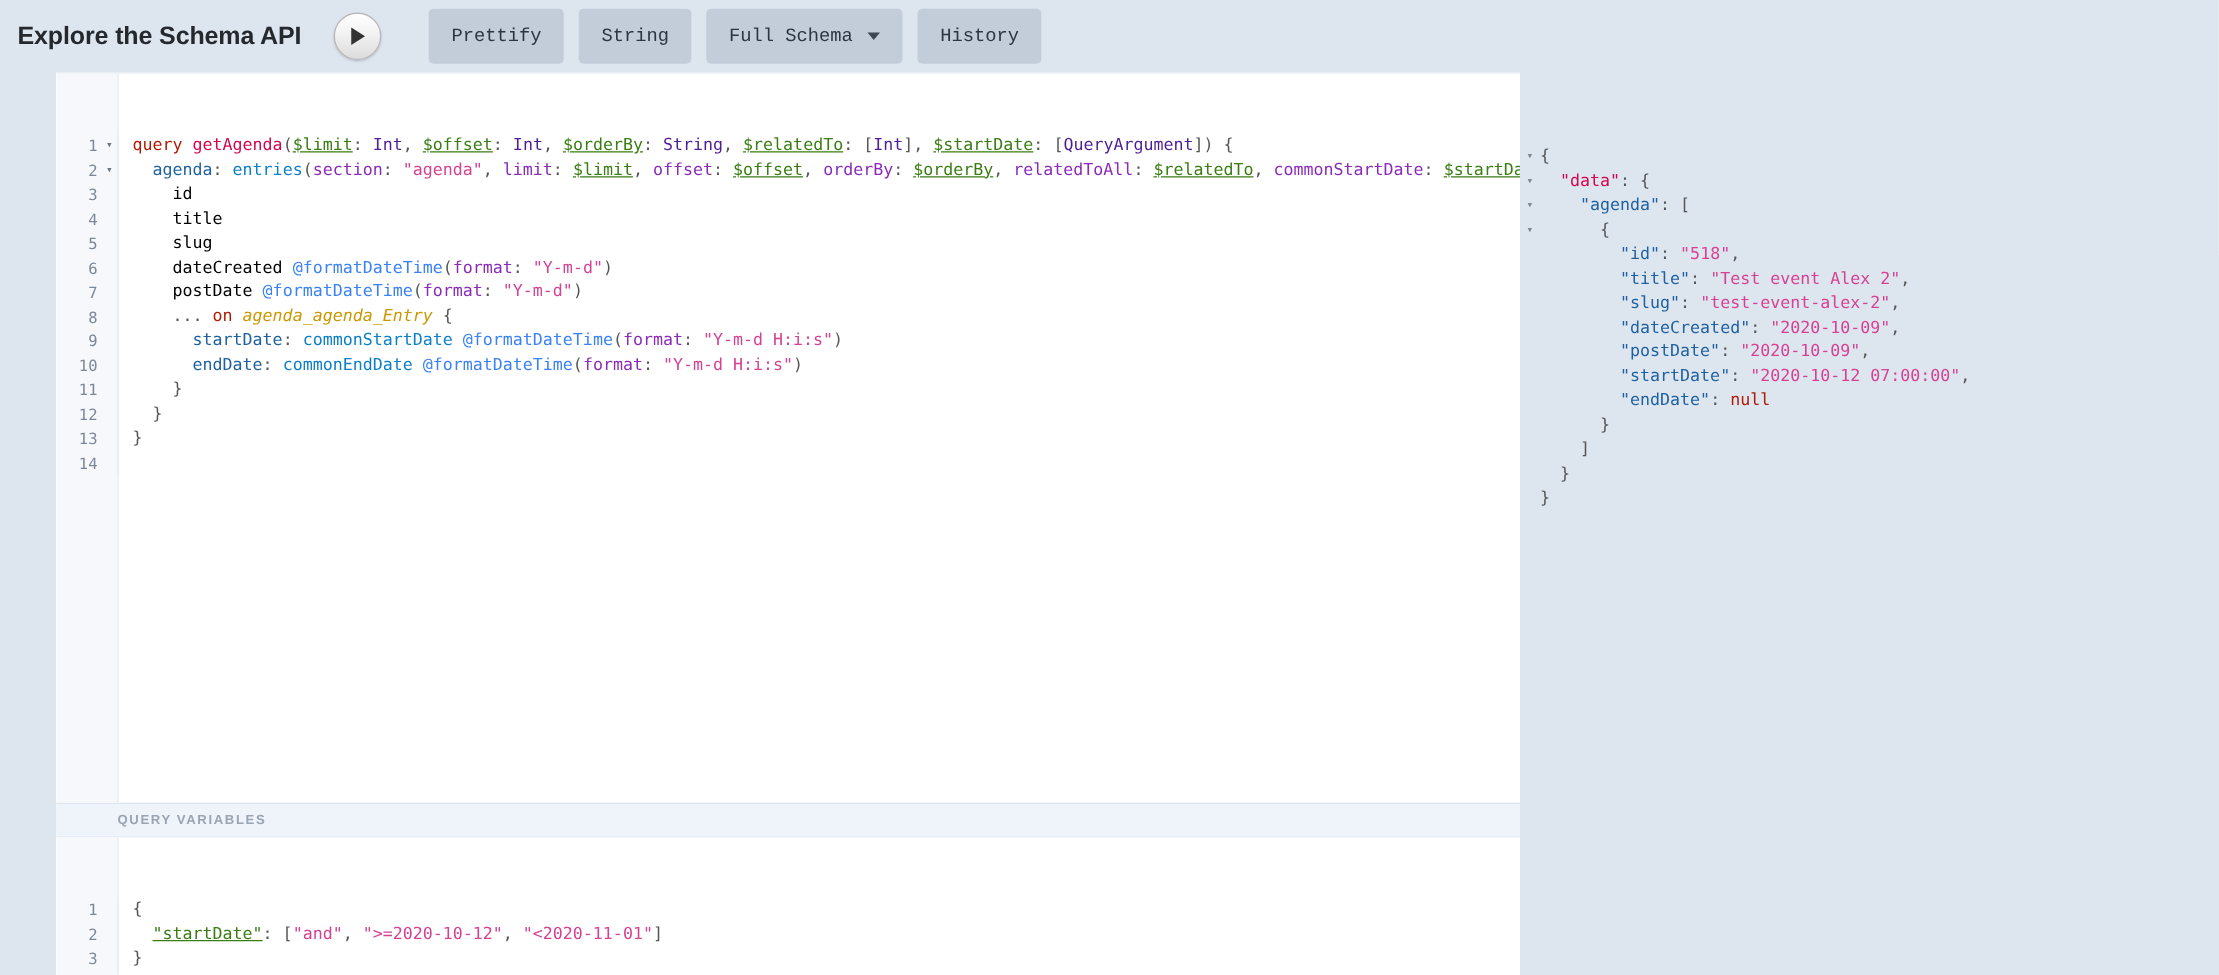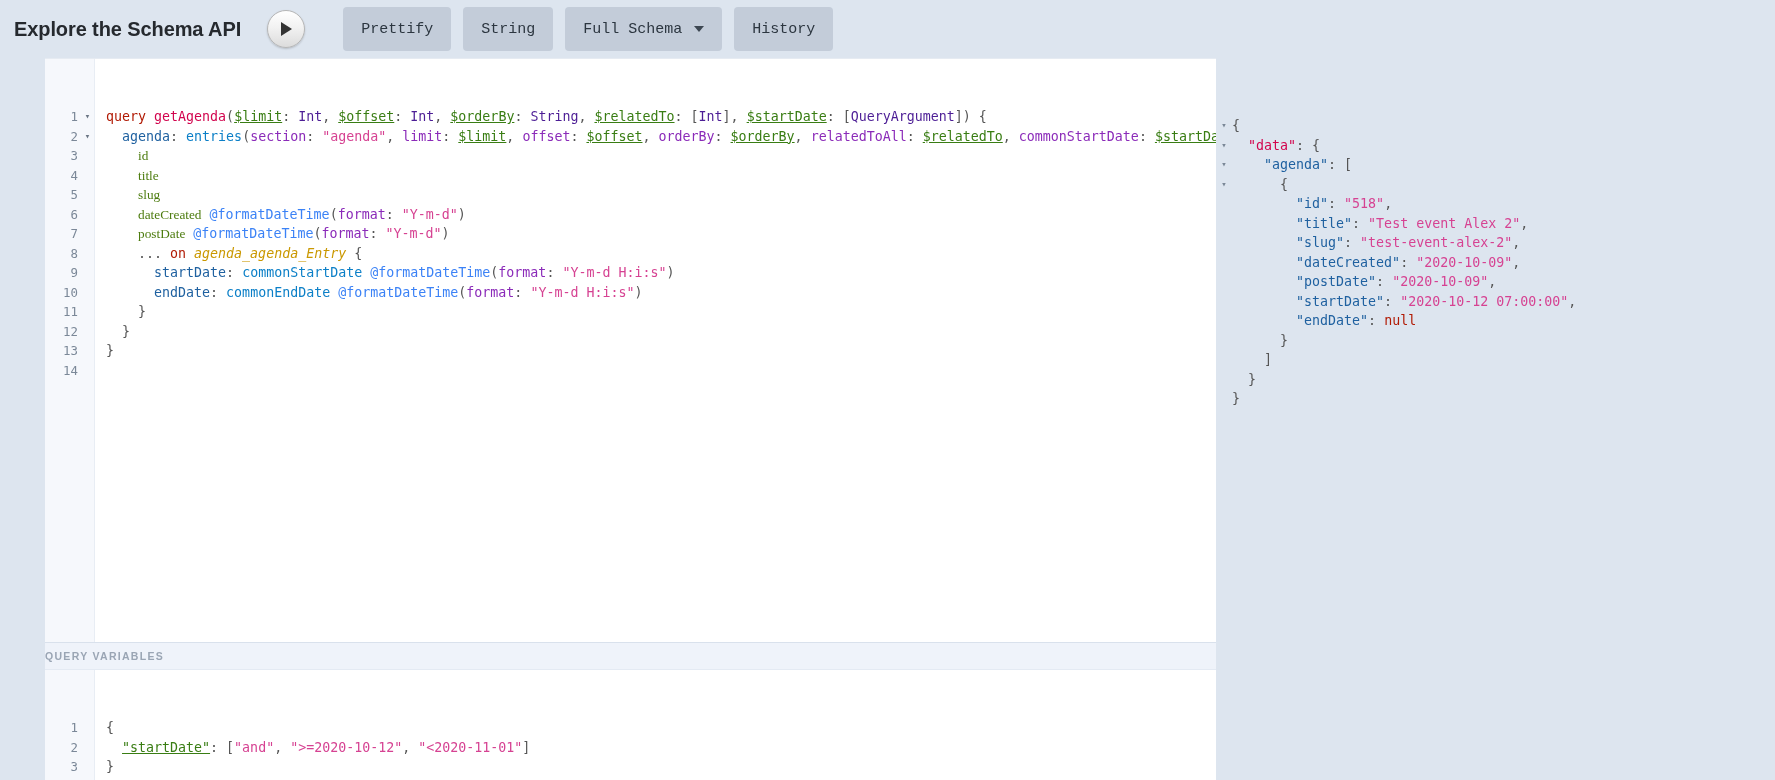--- a/index.html
+++ b/index.html
@@ -92,20 +92,21 @@
     overflow: hidden;
     position: relative;
     min-height: 0;
   }
   .var-header {
     flex: 0 0 28px;
     background: #eff3fa;
     border-top: 1px solid #d9e1ec;
     border-bottom: 1px solid #e4eaf3;
     display: flex; align-items: center;
+    padding-left: 49px;
     color: #9aa5b4;
     font-size: 10.5px;
     font-weight: bold;
     letter-spacing: 1.3px;
   }
   .var-editor {
     flex: 0 0 110px;
     background: #ffffff;
     overflow: hidden;
     position: relative;
@@ -177,21 +178,21 @@
     text-align: center;
     user-select: none;
   }
 
   
   .t-kw       { color: #b11a04; }            
   .t-def      { color: #d2054e; margin-top: 36px; }            
   .t-var      { color: #397d13; text-decoration: underline; }            
   .t-type     { color: #4c1d95; }            
   .t-punct    { color: #555555; }            
-  .t-prop     { color: #4d7c0f; font-family: Liberation Serif, serif; }            
+  .t-prop     { color: #000000; }            
   .t-atom     { color: #0b7fc7; }            
   .t-attr     { color: #8b2bb9; }            
   .t-string   { color: #d64292; }            
   .t-meta     { color: #3b82f6; }            
   .t-alias    { color: #1f61a0; }
   .t-field2   { color: #0b7fc7; }
   .t-frag     { color: #ca9800; font-style: italic; }
 
   
   .j-key    { color: #1f61a0; }

